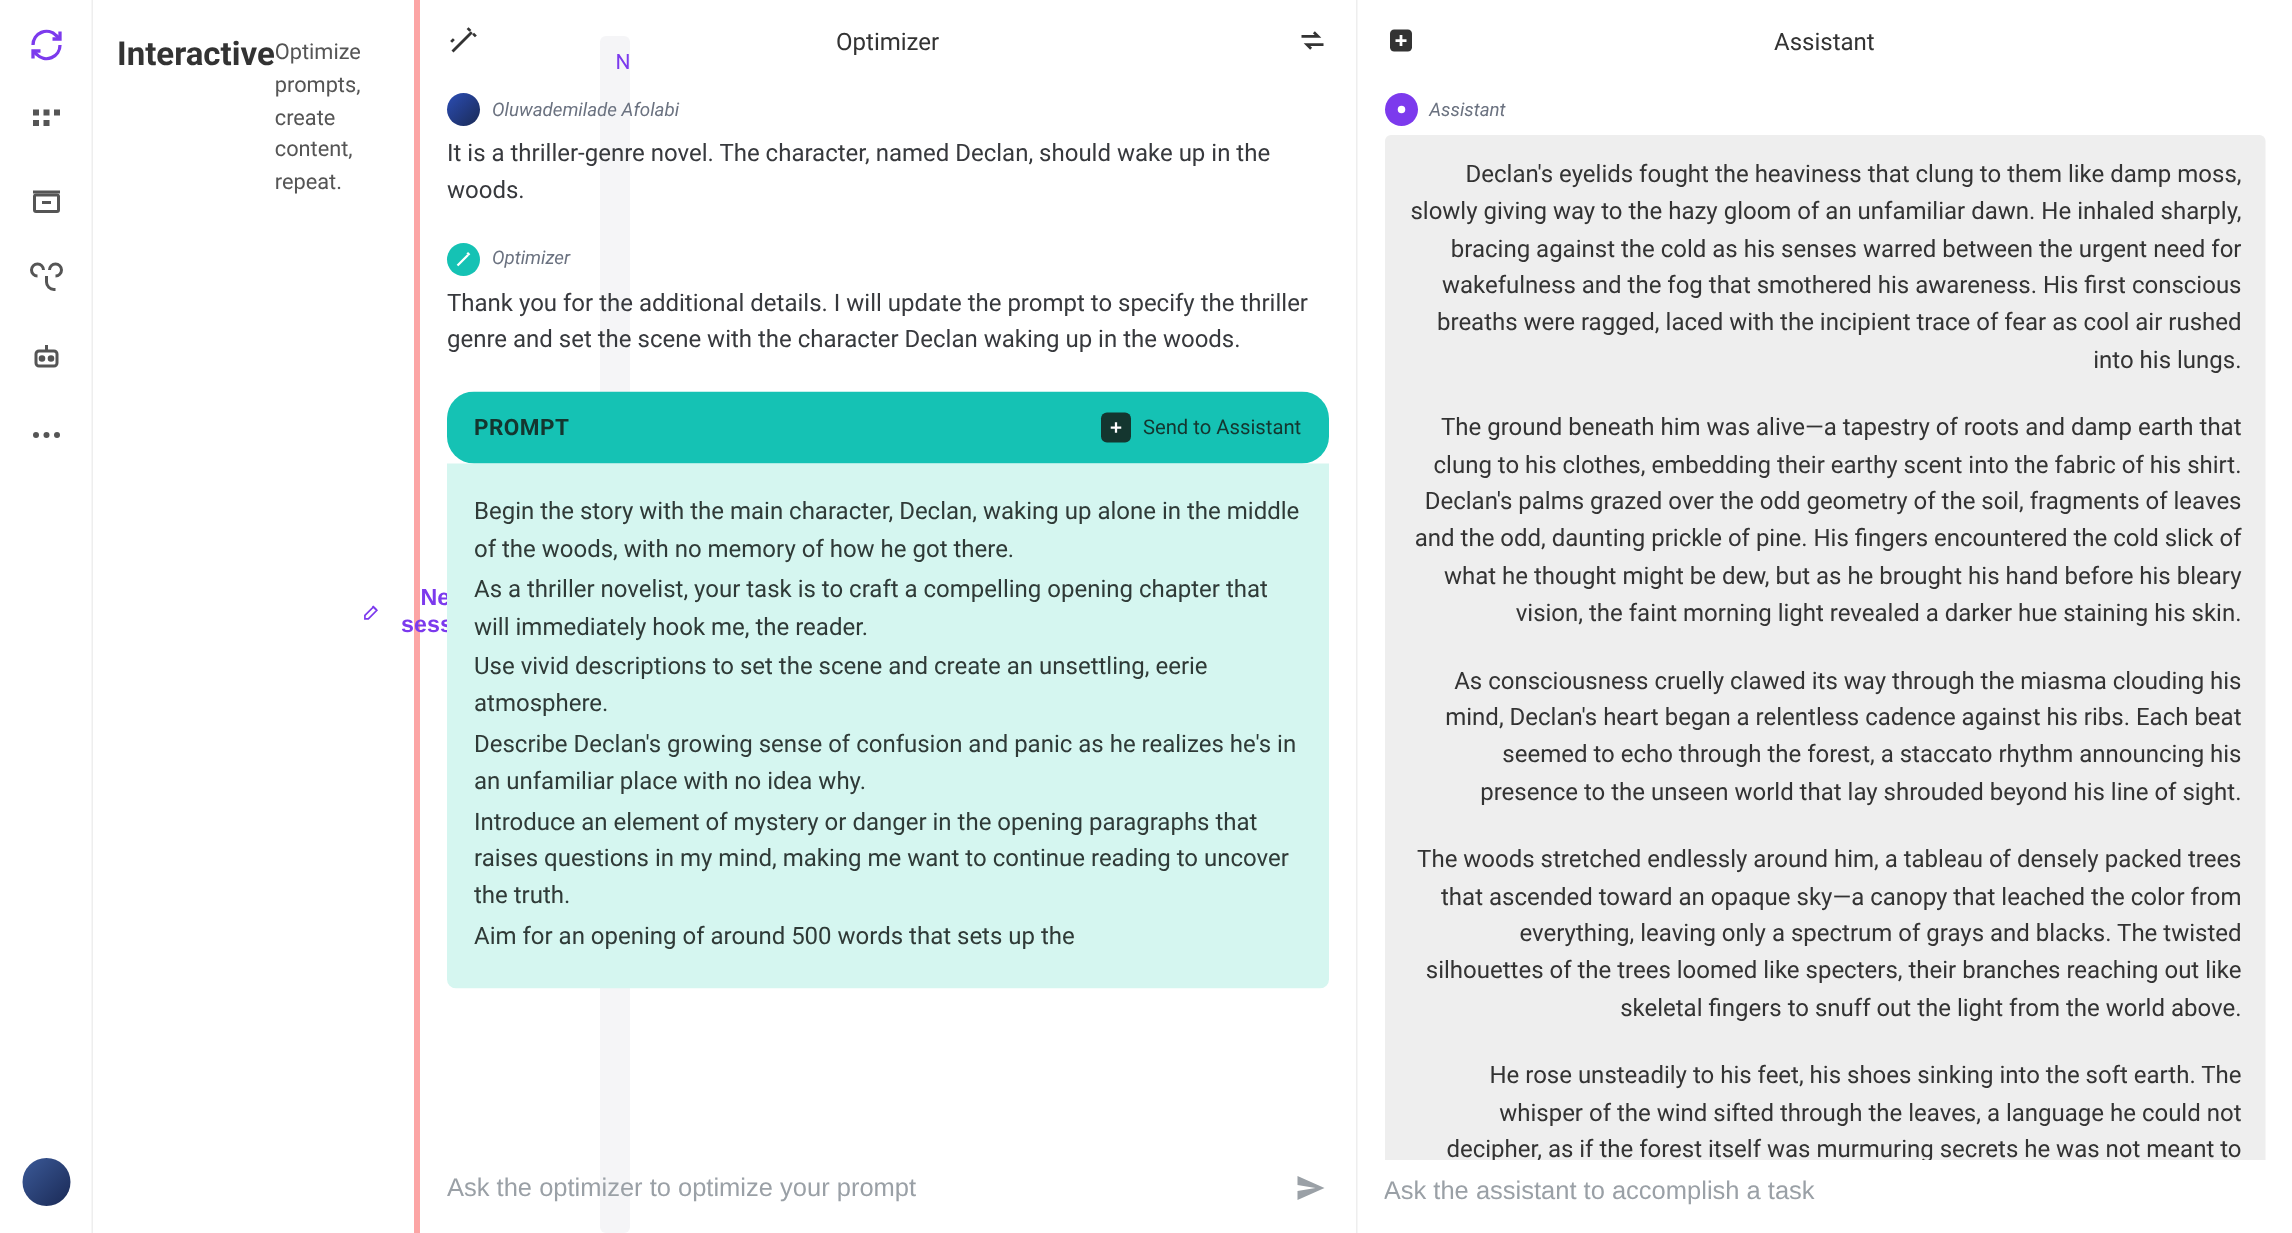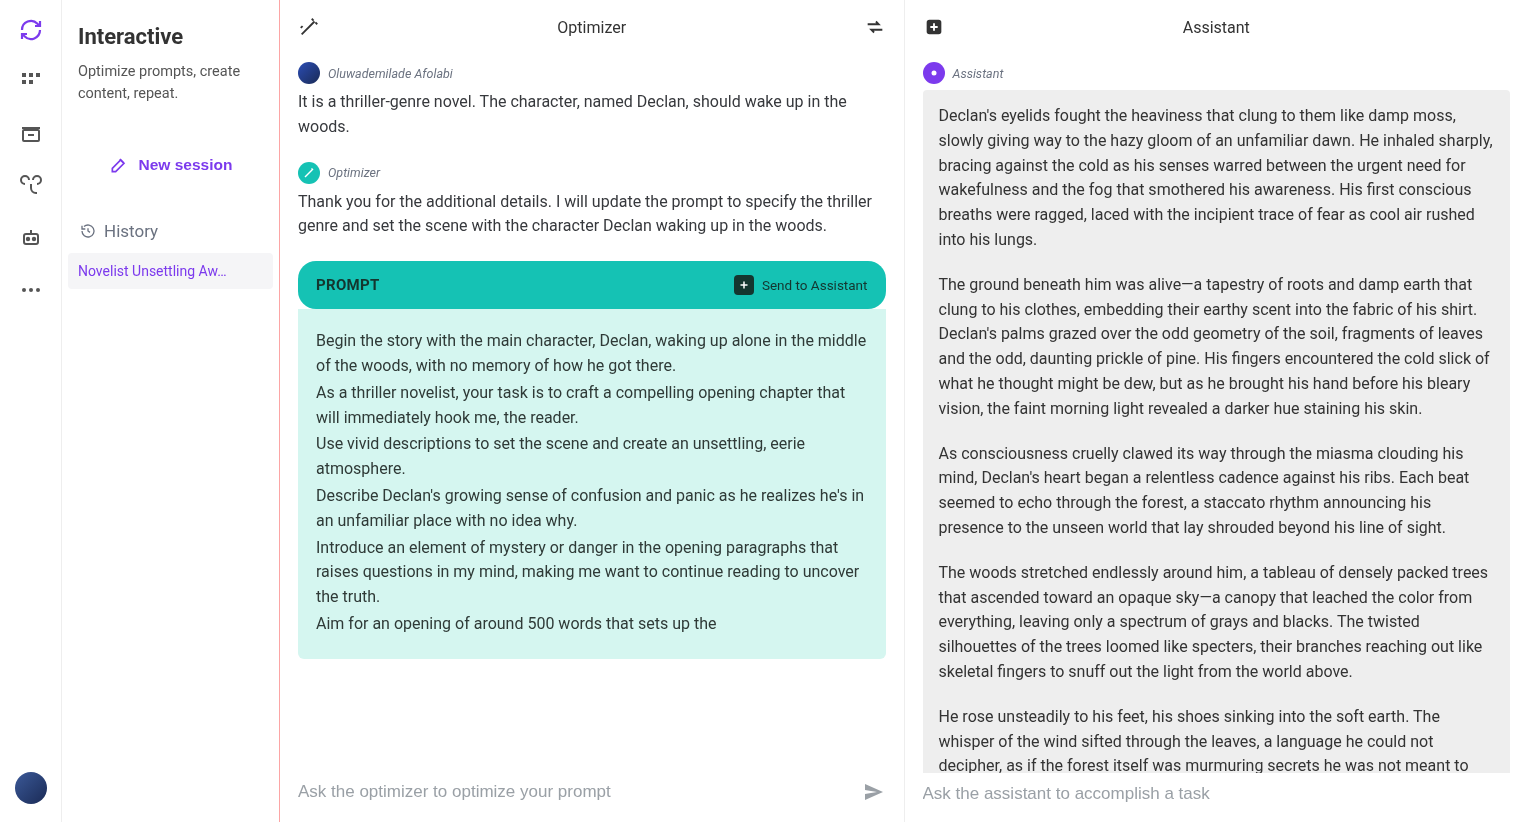--- a/index.html
+++ b/index.html
@@ -15,21 +15,21 @@
   .rail .ricon.brand { color: #7C3AED; }
   .rail .spacer { flex: 1; }
   .rail .avatar {
     width: 32px; height: 32px; border-radius: 50%;
     background: radial-gradient(circle at 30% 30%, #88c, #224); margin-bottom: 18px;
     background-image: linear-gradient(135deg,#3b5998,#1a2a55);
   }
 
   
   .sidebar {
-    width: 218px; border-right: 1px solid #fca5a5; display:flex; flex-direction:column;
+    width: 218px; border-right: 4px solid #fca5a5; display:flex; flex-direction:row;
     padding: 24px 16px 0 16px; flex-shrink:0;
   }
   .sidebar h1 { font-size: 22px; font-weight: 700; margin-bottom: 12px; }
   .sidebar .subtitle { font-size: 14.5px; color: #555; line-height: 1.5; margin-bottom: 40px; }
   .new-session {
     display:flex; align-items:center; justify-content:center; gap:10px;
     border: none; background: transparent; color: #7C3AED; font-weight:600;
     font-size: 15.5px; padding: 10px 0; cursor:pointer; margin-bottom: 30px;
   }
   .new-session svg { width:20px; height:20px; }
@@ -91,21 +91,21 @@
   .prompt-card .pc-body {
     background:#d5f6f0; padding: 20px 18px; font-size:16px; line-height:1.55; color:#2f3a37;
   }
   .prompt-card .pc-body .pline { margin-bottom: 2px; }
 
   
   .assist-block {
     background:#eeeeee; border-radius:4px; padding: 14px 16px;
     font-size:16px; line-height:1.55; color:#333;
   }
-  .assist-block .para { margin-bottom: 20px; }
+  .assist-block .para { margin-bottom: 20px; text-align: right; }
   .assist-block .para:last-child { margin-bottom: 0; }
 
   
   .pane-input {
     border-top:1px solid transparent; padding: 10px 18px 18px; display:flex; align-items:center; gap:8px;
   }
   .pane-input input {
     flex:1; border:none; outline:none; font-size:17px; color:#15803d; background:transparent;
   }
   .pane-input input::placeholder { color:#9aa0a6; }

